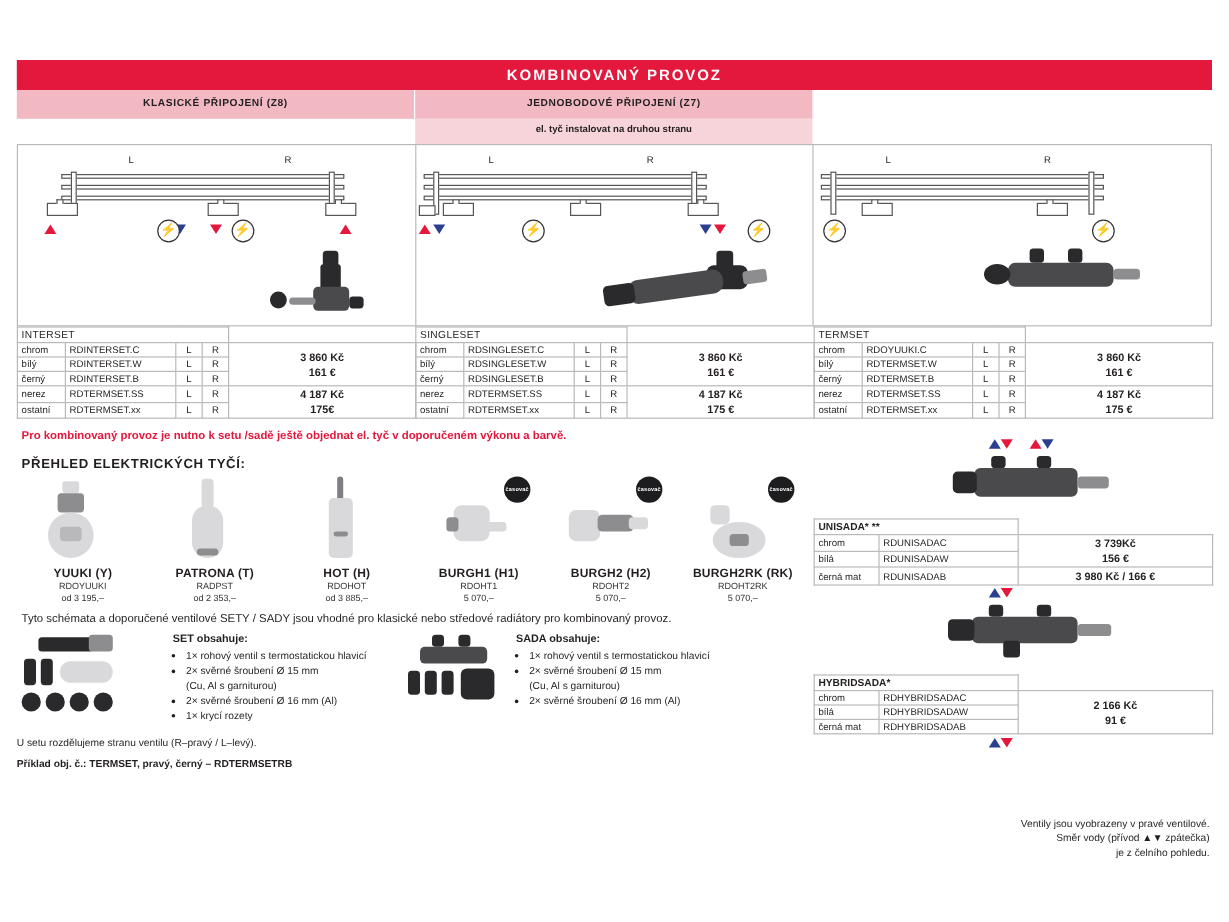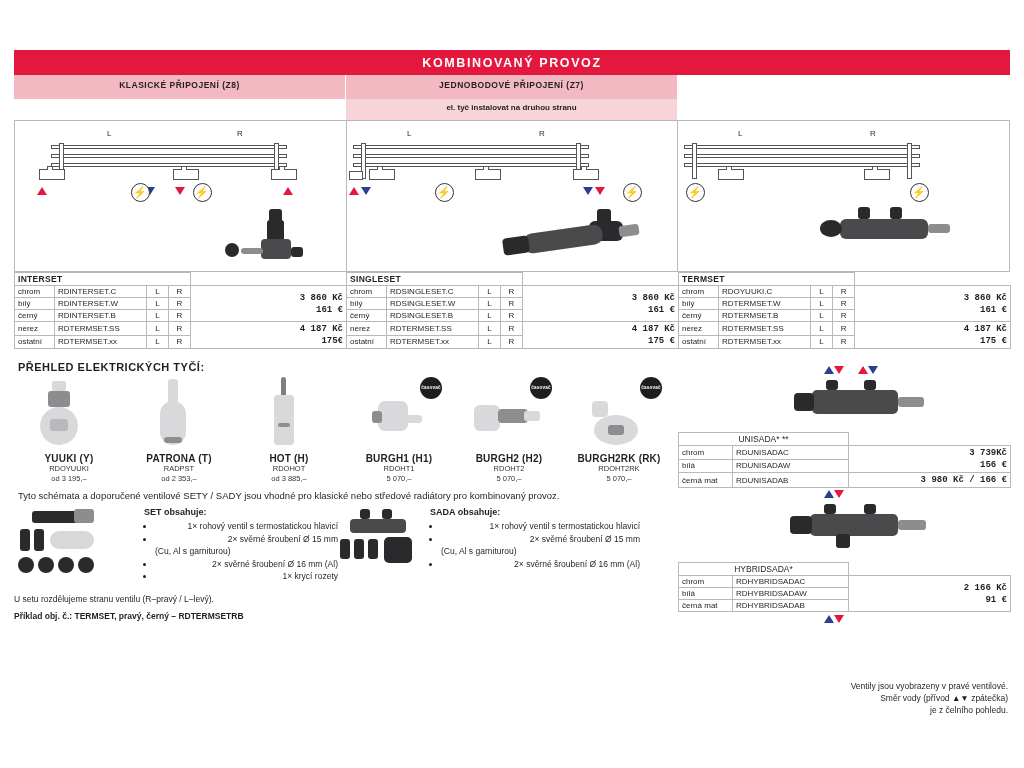--- a/index.html
+++ b/index.html
@@ -189,31 +189,30 @@
     table-layout: fixed;
   }
   .ptable td, .ptable th {
     border: 1px solid #b9b9b9;
     padding: 1px 3px;
     height: 12px;
     box-sizing: border-box;
     vertical-align: middle;
   }
   .ptable .title-cell {
-    font-weight: bold;
+    font-weight: normal;
     font-size: 8.5px;
     letter-spacing: .3px;
   }
   .ptable .ctr { text-align: center; }
   .price-cell {
-    text-align: right;
+    text-align: center;
     font-weight: bold;
     font-size: 9px;
     line-height: 12px;
-    font-family: Liberation Mono, monospace;
   }
   .price-cell .eur { font-weight: bold; font-size: 9px; }
 
   .tbl-wrap1 { width: 332px; }
   .tbl-wrap2 { width: 332px; }
   .tbl-wrap3 { width: 332px; }
 
   
   .red-note {
     color: #e4173c;
@@ -286,21 +285,20 @@
   .set-title {
     font-size: 9px;
     font-weight: bold;
     margin-bottom: 3px;
   }
   .set-list {
     margin: 0;
     padding-left: 11px;
     font-size: 8.5px;
     line-height: 12.5px;
-    text-align: right;
   }
   .set-list li { margin: 0; }
   .set-sub {
     font-size: 8.5px;
     line-height: 12.5px;
     padding-left: 11px;
   }
   .small-note {
     font-size: 8.5px;
     line-height: 12px;
@@ -327,23 +325,22 @@
     table-layout: fixed;
     width: 332px;
   }
   .sadatbl td {
     border: 1px solid #b9b9b9;
     padding: 1px 3px;
     height: 12px;
     box-sizing: border-box;
   }
   .sadatbl .hdr {
-    font-weight: normal;
+    font-weight: bold;
     font-size: 8.5px;
-    text-align: center;
   }
 </style>
 </head>
 <body>
 
 <div class="page">
 
   <div class="banner">KOMBINOVANÝ PROVOZ</div>
 
   <div class="cols">
@@ -632,20 +629,21 @@
           <td>RDTERMSET.xx</td>
           <td class="ctr">L</td>
           <td class="ctr">R</td>
         </tr>
       </tbody>
         </table>
     </div>
   </div>
 
   <div style="width:664px;">
+    <div class="red-note">Pro kombinovaný provoz je nutno k setu /sadě ještě objednat el. tyč v doporučeném výkonu a barvě.</div>
     <div class="section-title">PŘEHLED ELEKTRICKÝCH TYČÍ:</div>
 
     <div class="rods">
 
       <div class="rod">
         <div class="art">
           <div class="blk pale" style="left:38px;top:6px;width:14px;height:10px;border-radius:2px;"></div>
           <div class="blk grey" style="left:34px;top:16px;width:22px;height:16px;border-radius:3px;"></div>
           <div class="blk pale" style="left:26px;top:32px;width:38px;height:38px;border-radius:50%;"></div>
           <div class="blk" style="left:36px;top:44px;width:18px;height:12px;border-radius:3px;background:#b9b9bc;"></div>

